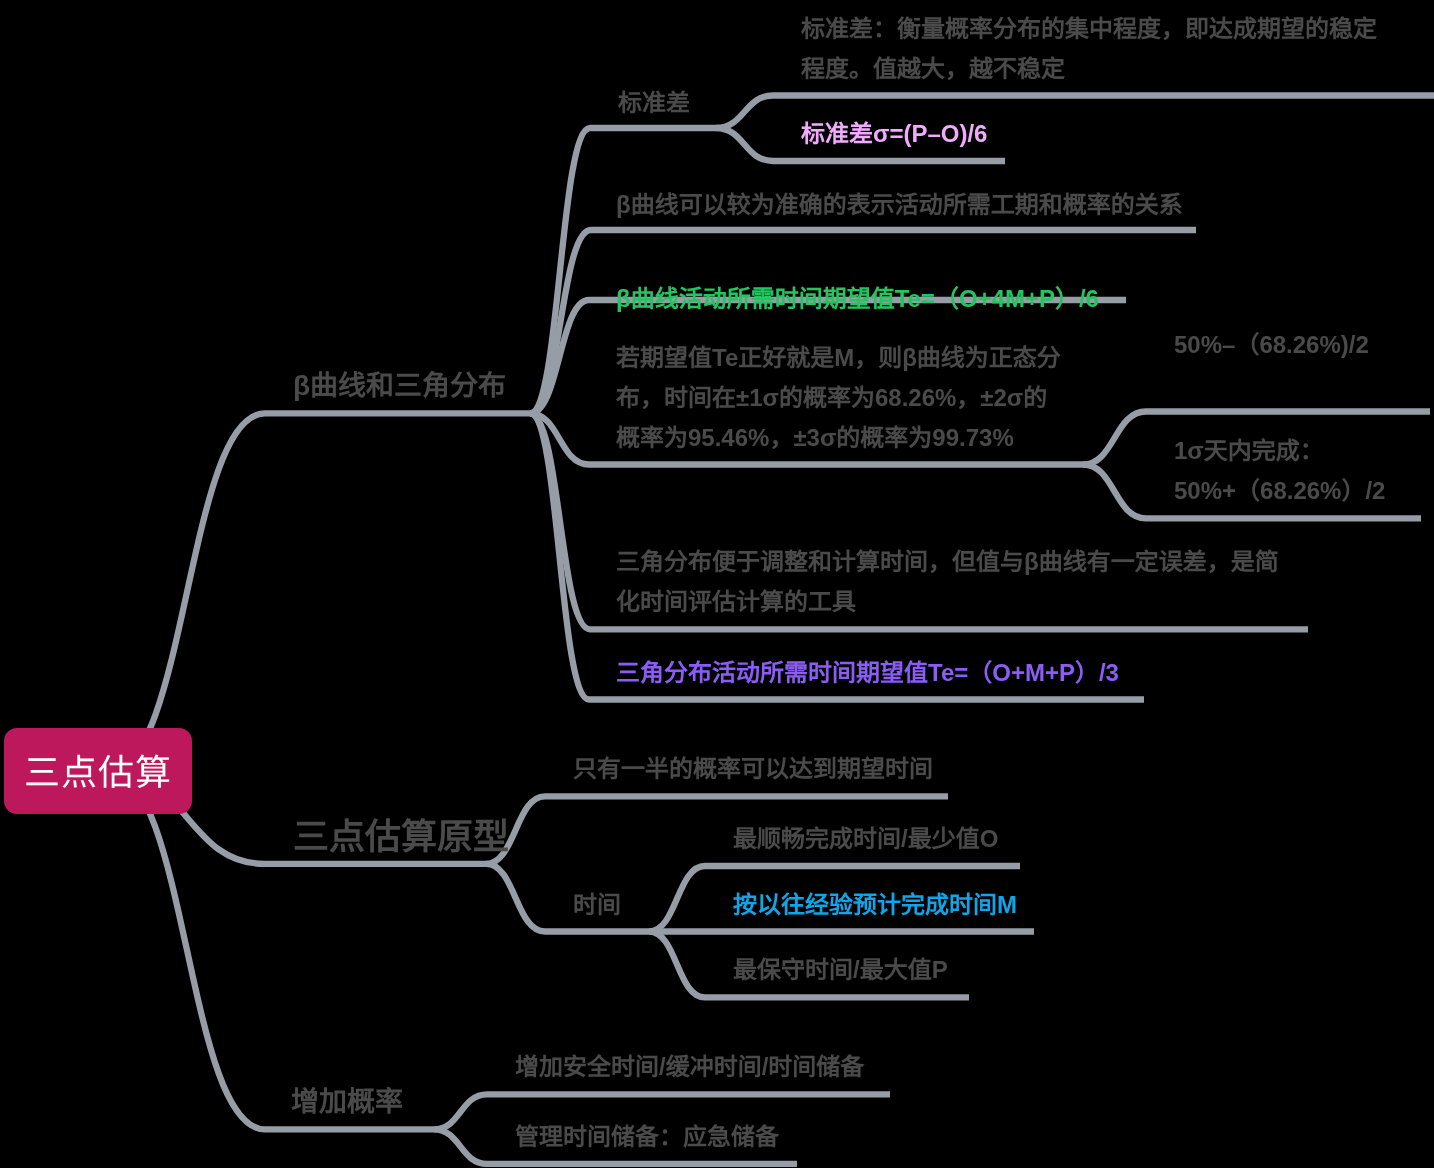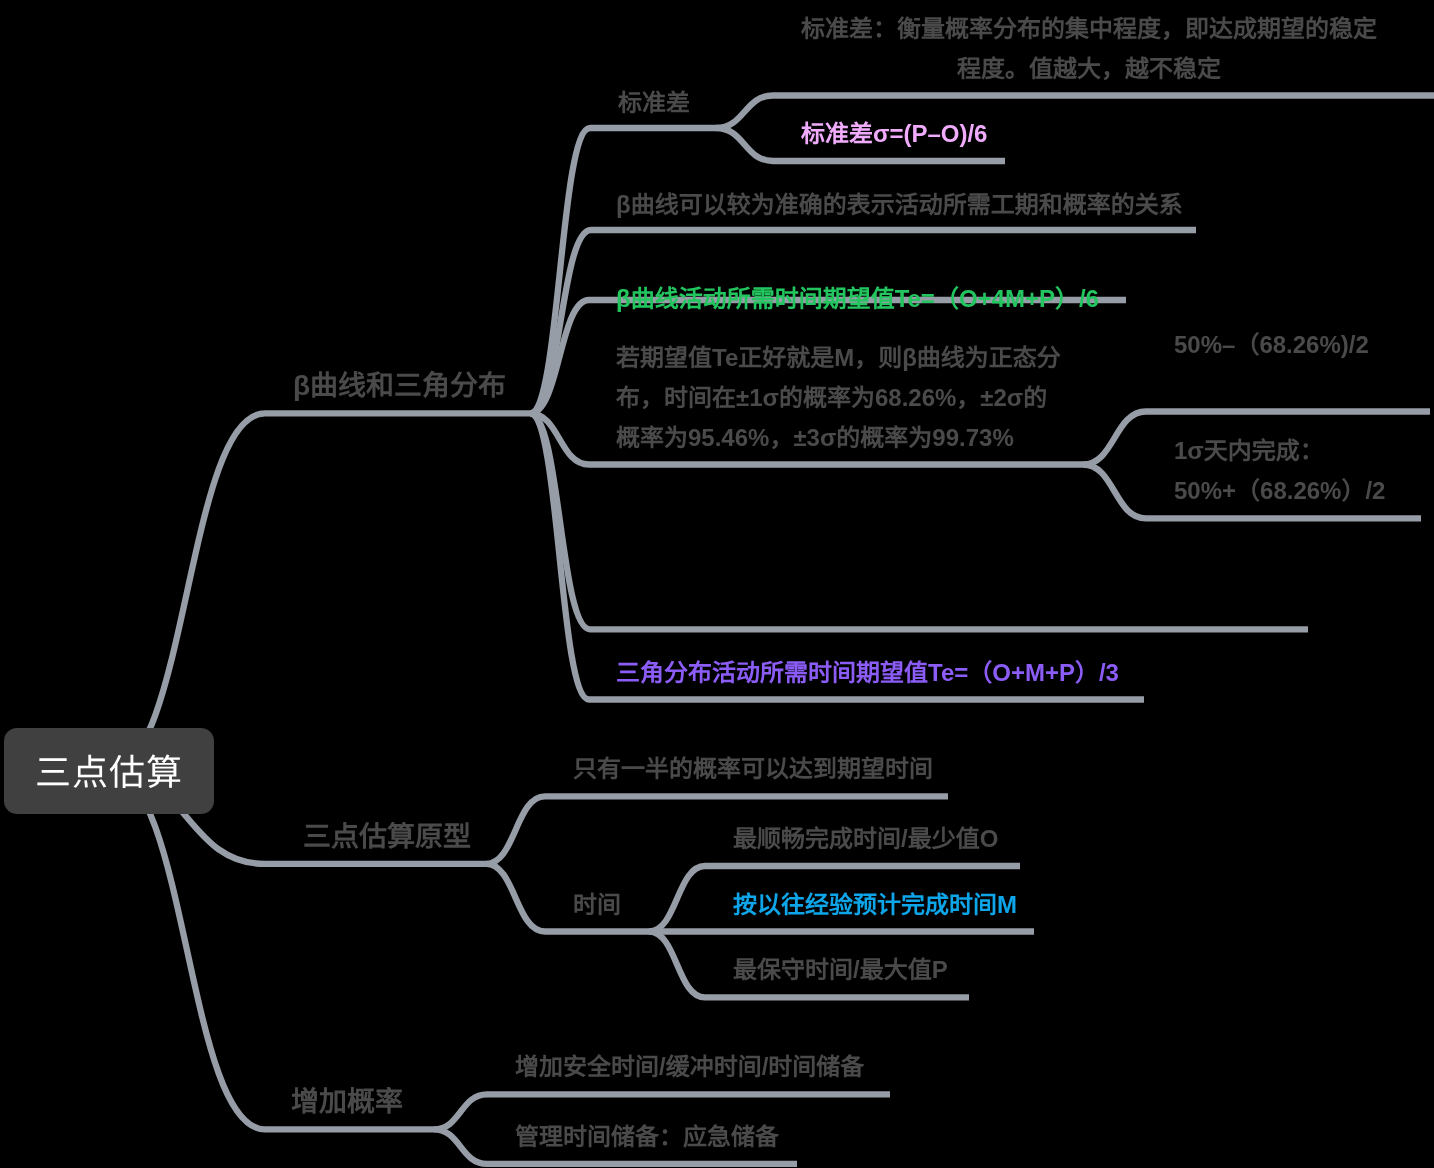--- a/index.html
+++ b/index.html
@@ -55,31 +55,31 @@
       <path d="M 649 931.5 C 677 931.5 677 931.5 705 931.5" stroke="#969da7" stroke-width="6.3" stroke-linecap="butt" fill="none"></path>
       <path d="M 705 997.4 L 969 997.4" stroke="#969da7" stroke-width="6.3" stroke-linecap="butt" fill="none"></path>
       <path d="M 649 931.5 C 677 931.5 677 997.4 705 997.4" stroke="#969da7" stroke-width="6.3" stroke-linecap="butt" fill="none"></path>
       <path d="M 265 1129.4 L 434 1129.4" stroke="#969da7" stroke-width="6.3" stroke-linecap="butt" fill="none"></path>
       <path d="M 109 771 C 187 771 187 1129.4 265 1129.4" stroke="#969da7" stroke-width="6.3" stroke-linecap="butt" fill="none"></path>
       <path d="M 487 1094.4 L 890 1094.4" stroke="#969da7" stroke-width="6.3" stroke-linecap="butt" fill="none"></path>
       <path d="M 434 1129.4 C 460.5 1129.4 460.5 1094.4 487 1094.4" stroke="#969da7" stroke-width="6.3" stroke-linecap="butt" fill="none"></path>
       <path d="M 487 1163.8 L 797 1163.8" stroke="#969da7" stroke-width="6.3" stroke-linecap="butt" fill="none"></path>
       <path d="M 434 1129.4 C 460.5 1129.4 460.5 1163.8 487 1163.8" stroke="#969da7" stroke-width="6.3" stroke-linecap="butt" fill="none"></path>
     </svg>
-  <div id="root-node" style="left: 4px; top: 728px; width: 210px; height: 86px; background: #404040;">
+  <div id="root-node" style="left: 4px; top: 728px; width: 188px; height: 86px; background: #be185d;">
     <span id="root-label" style="color: rgb(255, 255, 255);">三点估算</span>
   </div>
   <div id="nodes">
     <div class="node" style="left: 293px; top: 366.4px; color: rgb(74, 74, 74); font-size: 28px;">
         <div>β曲线和三角分布</div>
       </div>
     <div class="node" style="left: 618px; top: 83px; color: rgb(74, 74, 74);">
         <div>标准差</div>
       </div>
-    <div class="node" style="left: 801px; top: 8.5px; color: rgb(74, 74, 74); text-align: center;">
+    <div class="node" style="left: 801px; top: 8.5px; color: rgb(74, 74, 74);">
         <div>标准差：衡量概率分布的集中程度，即达成期望的稳定</div>
         <div>程度。值越大，越不稳定</div>
       </div>
     <div class="node" style="left: 801px; top: 114px; color: #f0abfc;">
         <div>标准差σ=(P–O)/6</div>
       </div>
     <div class="node" style="left: 616px; top: 185px; color: rgb(74, 74, 74);">
         <div>β曲线可以较为准确的表示活动所需工期和概率的关系</div>
       </div>
     <div class="node" style="left: 616px; top: 241px; color: #22c55e; margin-top: 38px;">
@@ -91,25 +91,27 @@
         <div>概率为95.46%，±3σ的概率为99.73%</div>
       </div>
     <div class="node" style="left: 1174px; top: 324.5px; color: rgb(74, 74, 74);">
         <div>50%–（68.26%)/2</div>
       </div>
     <div class="node" style="left: 1174px; top: 431.4px; color: rgb(74, 74, 74);">
         <div>1σ天内完成：</div>
         <div>50%+（68.26%）/2</div>
       </div>
     <div class="node" style="left: 616px; top: 542.4px; color: rgb(74, 74, 74);">
+        <div>三角分布便于调整和计算时间，但值与β曲线有一定误差，是简</div>
+        <div>化时间评估计算的工具</div>
       </div>
     <div class="node" style="left: 616px; top: 652.5px; color: #8b5cf6;">
         <div>三角分布活动所需时间期望值Te=（O+M+P）/3</div>
       </div>
-    <div class="node" style="left: 293px; top: 816.9px; color: rgb(74, 74, 74); font-size: 28px; margin-left: 10px;">
+    <div class="node" style="left: 293px; top: 816.9px; color: rgb(74, 74, 74); font-size: 36px;">
         <div>三点估算原型</div>
       </div>
     <div class="node" style="left: 573px; top: 749.4px; color: rgb(74, 74, 74);">
         <div>只有一半的概率可以达到期望时间</div>
       </div>
     <div class="node" style="left: 573px; top: 884.5px; color: rgb(74, 74, 74);">
         <div>时间</div>
       </div>
     <div class="node" style="left: 733px; top: 819px; color: rgb(74, 74, 74);">
         <div>最顺畅完成时间/最少值O</div>

